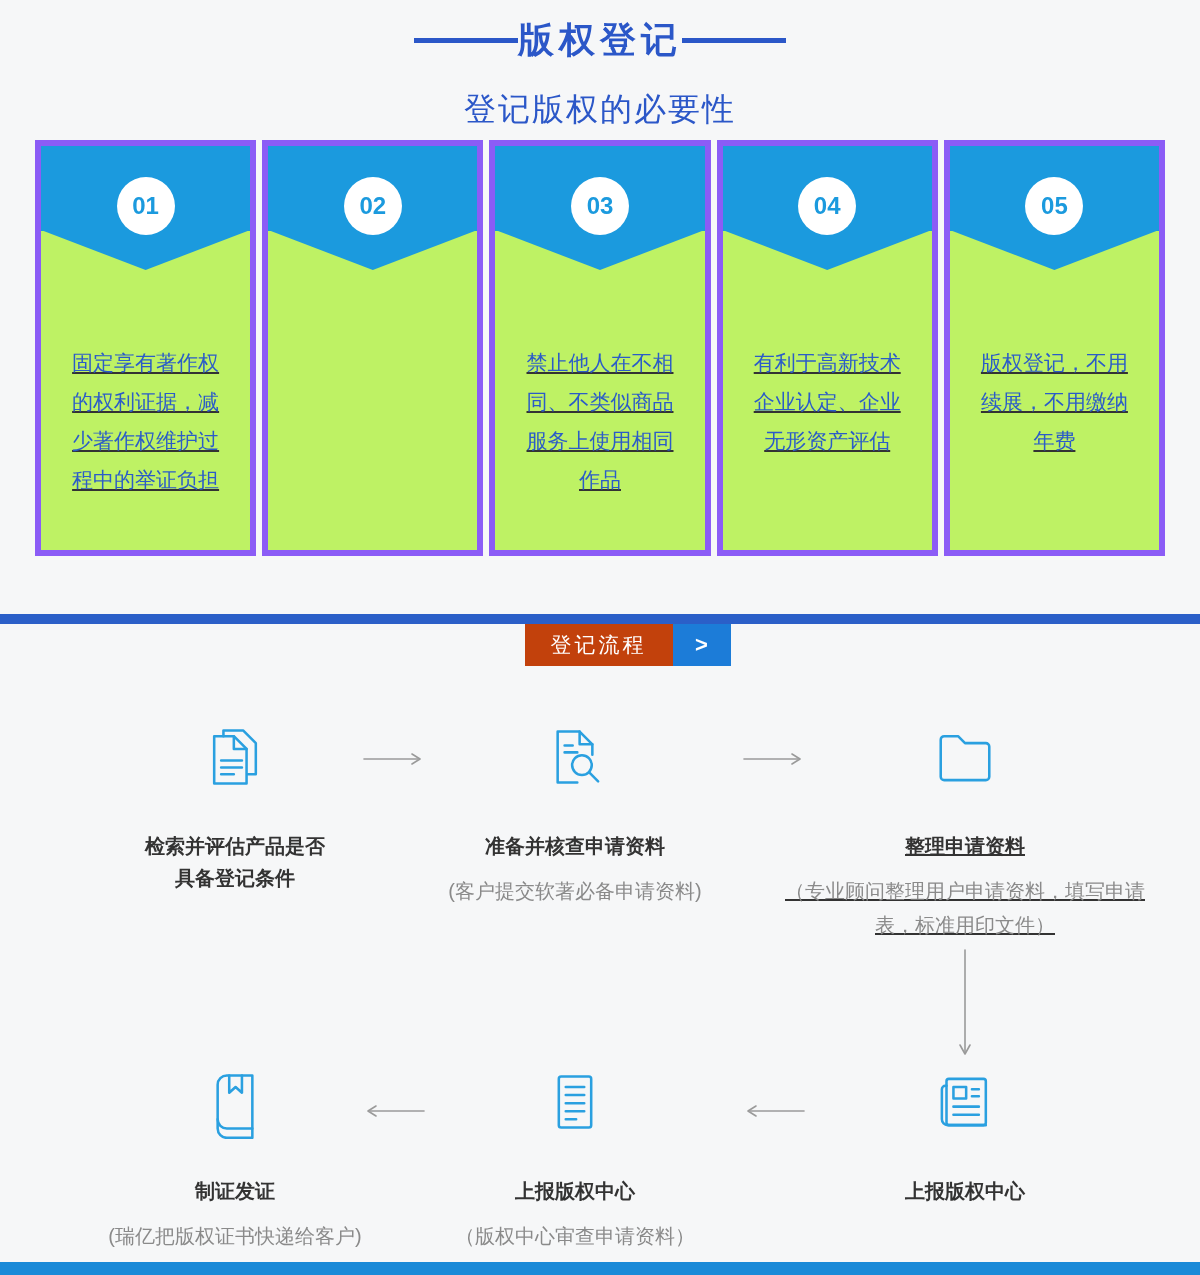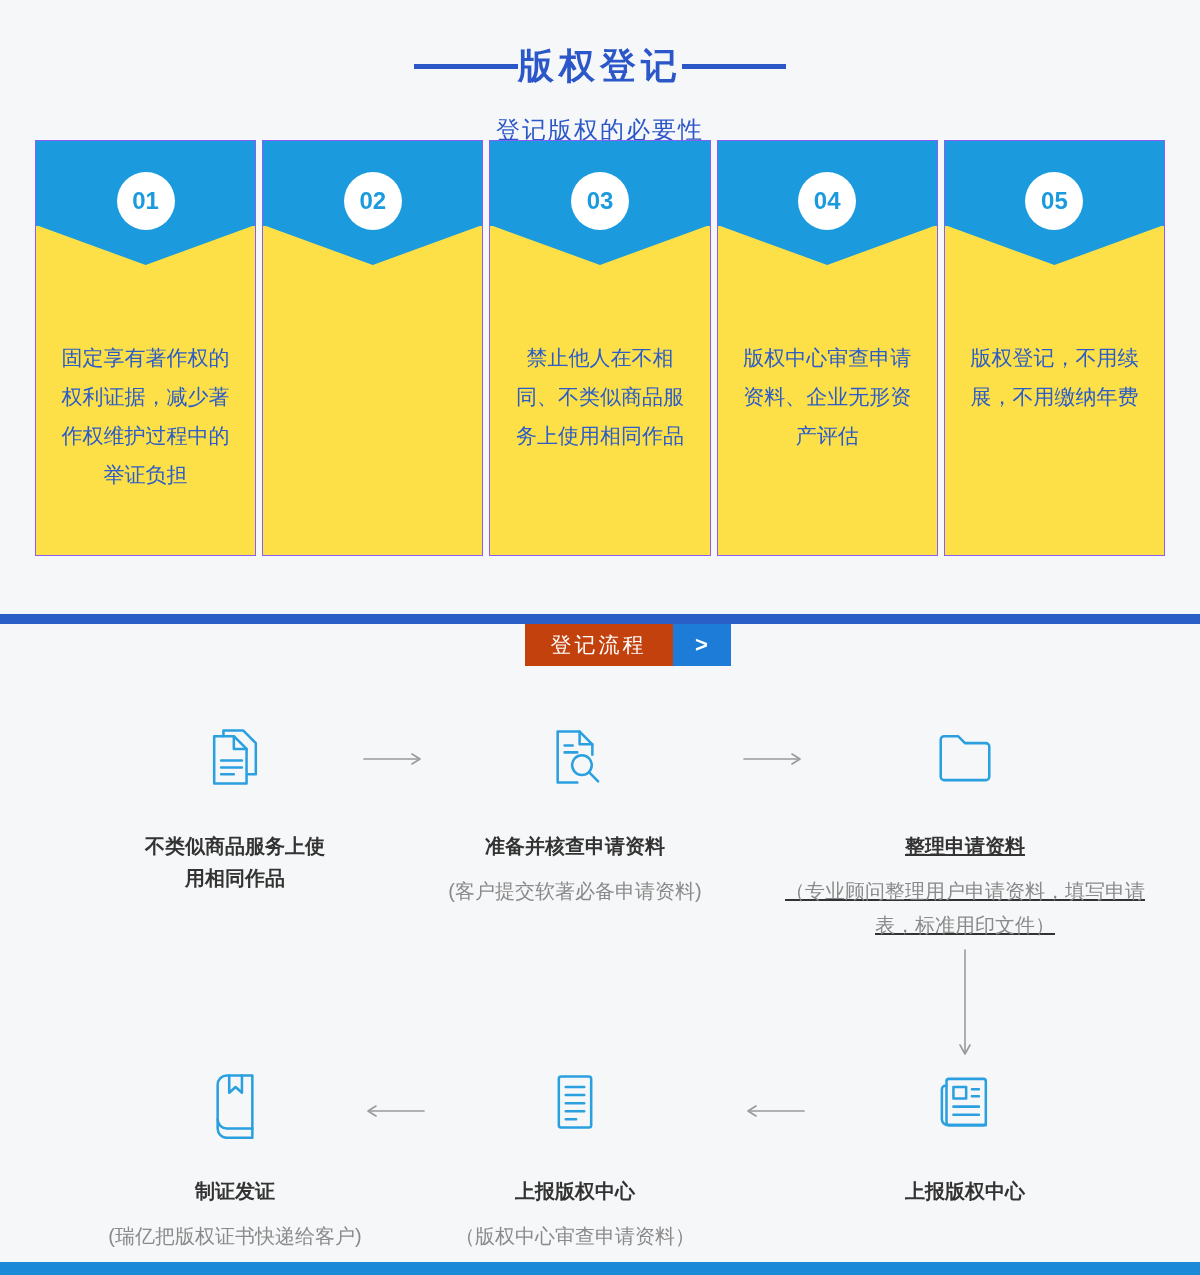--- a/index.html
+++ b/index.html
@@ -8,28 +8,28 @@
     font-family: "Liberation Sans", "DejaVu Sans", sans-serif;
     background: #f6f7f8;
     position: relative;
     overflow: hidden;
     color: #333;
   }
   .page { position: relative; width: 1200px; height: 1275px; }
 
   
   .hero { padding-top: 16px; }
-  .title-row { display: flex; align-items: center; justify-content: center; height: 48px; margin-top: 26px; }
+  .title-row { display: flex; align-items: center; justify-content: center; height: 48px; }
   .title-line { width: 104px; height: 5px; background: #2b57c8; }
   .page-title { font-size: 36px; font-weight: bold; color: #2b57c8; letter-spacing: 5px; }
-  .page-subtitle { margin-top: 24px; text-align: center; font-size: 24px; color: #2b57c8; letter-spacing: 2px; font-weight: 500; }
+  .page-subtitle { margin-top: 24px; text-align: center; font-size: 32px; color: #2b57c8; letter-spacing: 2px; font-weight: 500; }
 
   
   .cards { position: absolute; left: 35px; right: 35px; top: 140px; height: 416px; display: flex; gap: 6px; }
-  .card { flex: 1; background: #fde047; border: 1px solid #8b5cf6; position: relative; }
+  .card { flex: 1; background: #bef264; border: 6px solid #8b5cf6; position: relative; text-decoration: underline; }
   .card-header { height: 85px; background: #1b9ade; position: relative; }
   .card-chevron { height: 40px; background: #1b9ade; margin-top: -1px;
     clip-path: polygon(0 0, 100% 0, 50% 100%); }
   .card-badge { position: absolute; top: 31px; left: 50%; transform: translateX(-50%);
     width: 58px; height: 58px; border-radius: 50%; background: #fff; z-index: 2;
     display: flex; align-items: center; justify-content: center;
     font-size: 24px; font-weight: bold; color: #1b9ade; }
   .card-text { margin: 74px 24px 0; text-align: center; font-size: 21px; line-height: 1.85; color: #2b5cc8; }
 
   
@@ -87,21 +87,21 @@
     <div class="card">
       <div class="card-header"></div>
       <div class="card-chevron"></div>
       <div class="card-badge">03</div>
       <div class="card-text">禁止他人在不相同、不类似商品服务上使用相同作品</div>
     </div>
     <div class="card">
       <div class="card-header"></div>
       <div class="card-chevron"></div>
       <div class="card-badge">04</div>
-      <div class="card-text">版权中心审查申请资料、企业无形资产评估</div>
+      <div class="card-text">有利于高新技术企业认定、企业无形资产评估</div>
     </div>
     <div class="card">
       <div class="card-header"></div>
       <div class="card-chevron"></div>
       <div class="card-badge">05</div>
       <div class="card-text">版权登记，不用续展，不用缴纳年费</div>
     </div>
   </div>
 
   <div class="section-bar"></div>
@@ -116,21 +116,21 @@
 
     <div class="step" style="left:85px; top:50px; width:300px;">
       <div class="step-icon">
         <svg class="icon-svg" width="74" height="74" viewBox="0 0 64 64">
           <path d="M22 14 v-5 h17 l11 11 v27 h-7"></path>
           <path d="M14 14 h17 l11 11 v30 H14 z"></path>
           <path d="M31 14 v11 h11"></path>
           <path d="M20 35 h18 M20 41 h18 M20 47 h11"></path>
         </svg>
       </div>
-      <div class="step-title w-narrow">不类似商品服务上使用相同作品</div>
+      <div class="step-title w-narrow">检索并评估产品是否具备登记条件</div>
 
     </div>
 
     <div class="arrow" style="left:362px; top:82px;">
       <svg width="64" height="14" viewBox="0 0 64 14">
           <line x1="2" y1="7" x2="56" y2="7"></line>
           <path d="M50 2 L58 7 L50 12"></path>
         </svg>
     </div>
 

